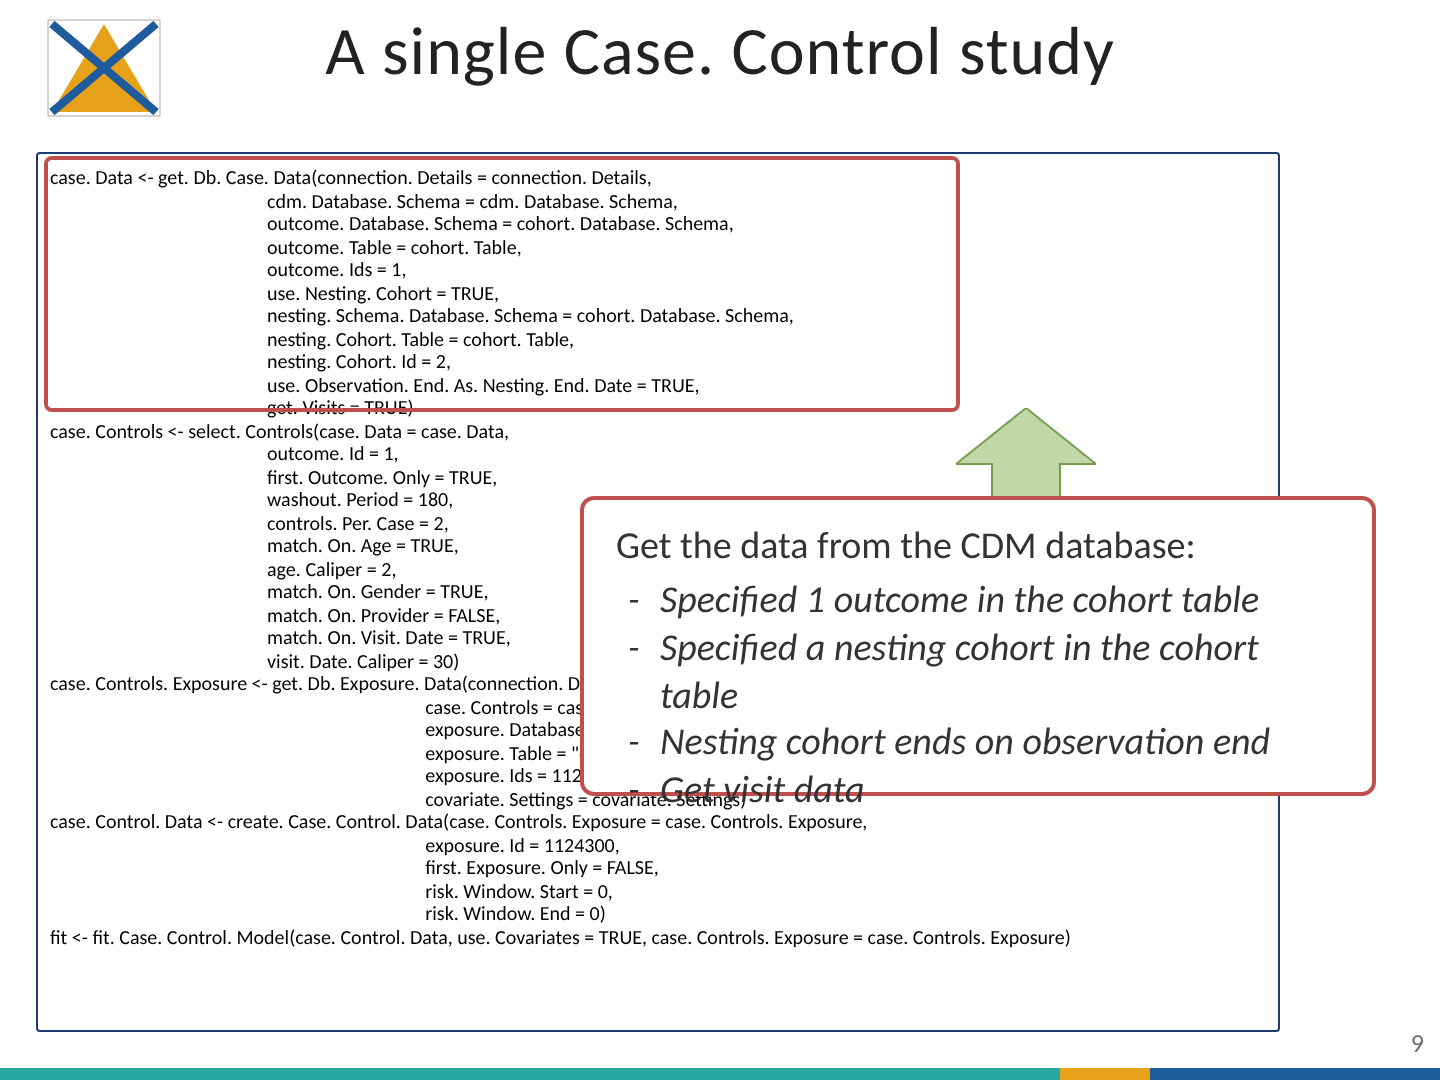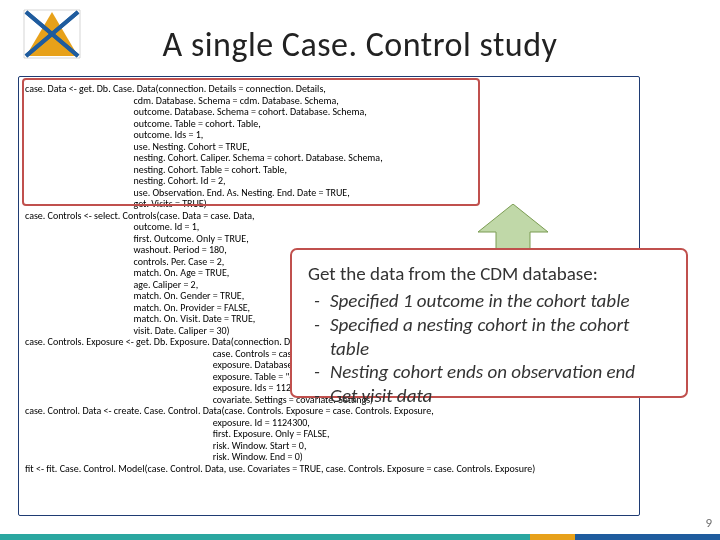--- a/index.html
+++ b/index.html
@@ -8,21 +8,21 @@
     width: 720px;
     height: 540px;
     font-family: Calibri, Arial, sans-serif;
     background: #fff;
     overflow: hidden;
     position: relative;
   }
   .title {
     font-size: 34px;
     text-align: center;
-    margin-top: 24px;
+    margin-top: 6px;
     color: #222;
     letter-spacing: 0.5px;
   }
   .logo {
     position: absolute;
     top: 8px;
     left: 22px;
     width: 60px;
     height: 52px;
   }
@@ -139,21 +139,21 @@
 
 <div class="title">A single Case. Control study</div>
 
 <div class="code-box">
   <div class="line">case. Data &lt;- get. Db. Case. Data(connection. Details = connection. Details,</div>
   <div class="line">                                                cdm. Database. Schema = cdm. Database. Schema,</div>
   <div class="line">                                                outcome. Database. Schema = cohort. Database. Schema,</div>
   <div class="line">                                                outcome. Table = cohort. Table,</div>
   <div class="line">                                                outcome. Ids = 1,</div>
   <div class="line">                                                use. Nesting. Cohort = TRUE,</div>
-  <div class="line">                                                nesting. Cohort. Caliper. Schema = cohort. Database. Schema,</div>
+  <div class="line">                                                nesting. Schema. Database. Schema = cohort. Database. Schema,</div>
   <div class="line">                                                nesting. Cohort. Table = cohort. Table,</div>
   <div class="line">                                                nesting. Cohort. Id = 2,</div>
   <div class="line">                                                use. Observation. End. As. Nesting. End. Date = TRUE,</div>
   <div class="line">                                                get. Visits = TRUE)</div>
   <div class="line">case. Controls &lt;- select. Controls(case. Data = case. Data,</div>
   <div class="line">                                                outcome. Id = 1,</div>
   <div class="line">                                                first. Outcome. Only = TRUE,</div>
   <div class="line">                                                washout. Period = 180,</div>
   <div class="line">                                                controls. Per. Case = 2,</div>
   <div class="line">                                                match. On. Age = TRUE,</div>

